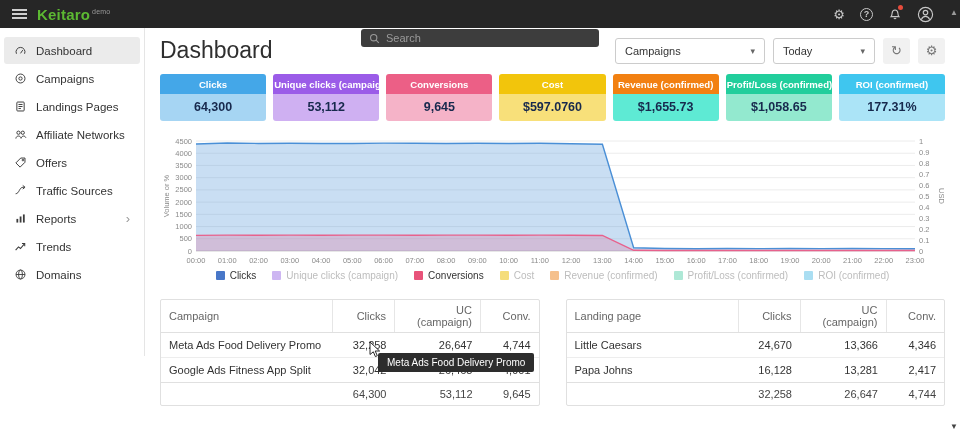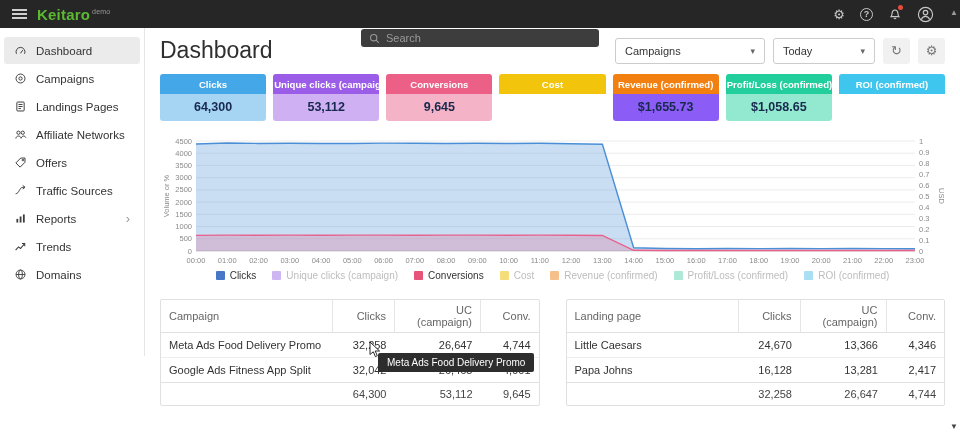--- a/index.html
+++ b/index.html
@@ -230,31 +230,33 @@
         <div class="card">
           <div class="label" style="background:#9b5ce8">Unique clicks (campaign)</div>
           <div class="value" style="background:#cfb0f2">53,112</div>
         </div>
         <div class="card">
           <div class="label" style="background:#ec5f86">Conversions</div>
           <div class="value" style="background:#f5b3c8">9,645</div>
         </div>
         <div class="card">
           <div class="label" style="background:#f2c50c">Cost</div>
+          <div class="value" style="background:#f8e07a">$597.0760</div>
         </div>
         <div class="card">
           <div class="label" style="background:#f28011">Revenue (confirmed)</div>
-          <div class="value" style="background:#8b5cf6">$1,655.73</div>
+          <div class="value" style="background:#5eead4">$1,655.73</div>
         </div>
         <div class="card">
           <div class="label" style="background:#21ce9c">Profit/Loss (confirmed)</div>
           <div class="value" style="background:#93e9cf">$1,058.65</div>
         </div>
         <div class="card">
           <div class="label" style="background:#3fc6ef">ROI (confirmed)</div>
+          <div class="value" style="background:#abe4f7">177.31%</div>
         </div>
       </div>
 
     <div class="chart-area">
       <svg id="chart-svg" width="785" height="132" viewBox="0 0 785 132">
           <line x1="36" x2="755" y1="116" y2="116" stroke="#cfcfcf" stroke-width="1"></line>
           <text x="32" y="118.5" text-anchor="end" font-size="7.5" fill="#8a8a8a">0</text>
           <line x1="36" x2="755" y1="103.77777777777777" y2="103.77777777777777" stroke="#ececec" stroke-width="1"></line>
           <text x="32" y="106.27777777777777" text-anchor="end" font-size="7.5" fill="#8a8a8a">500</text>
           <line x1="36" x2="755" y1="91.55555555555556" y2="91.55555555555556" stroke="#ececec" stroke-width="1"></line>

